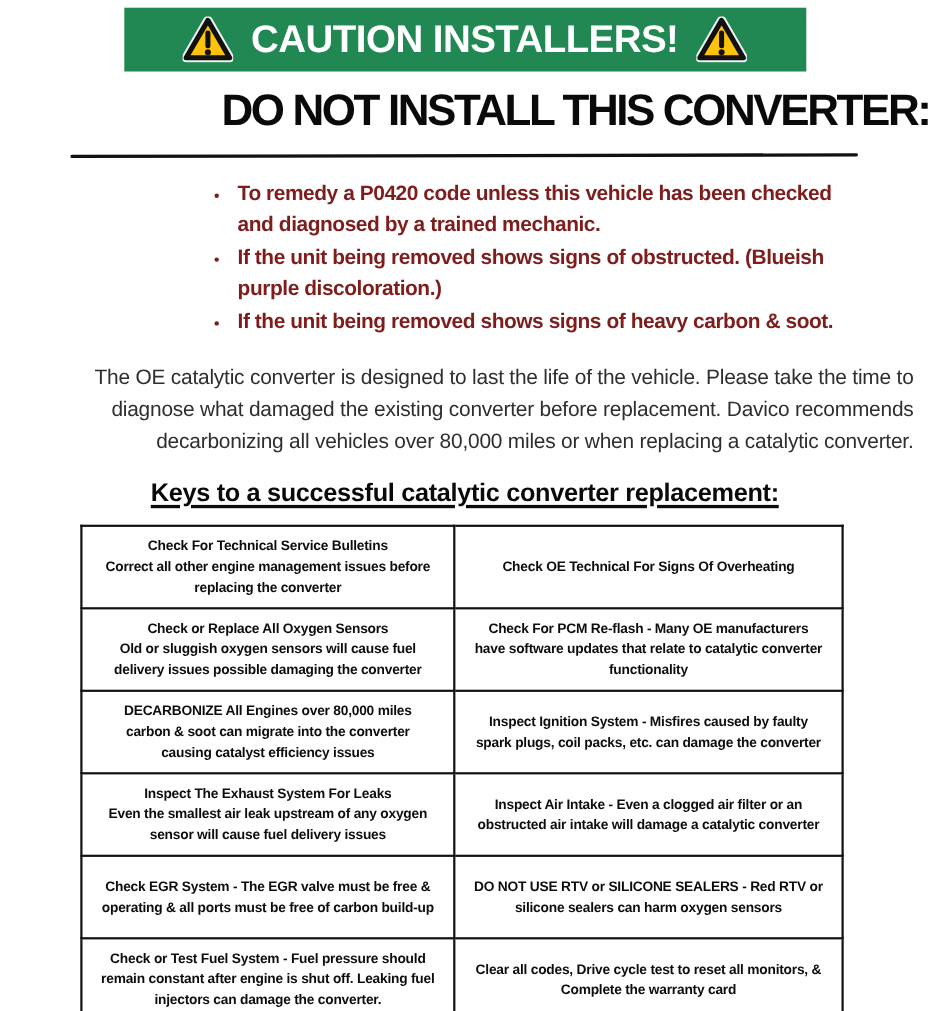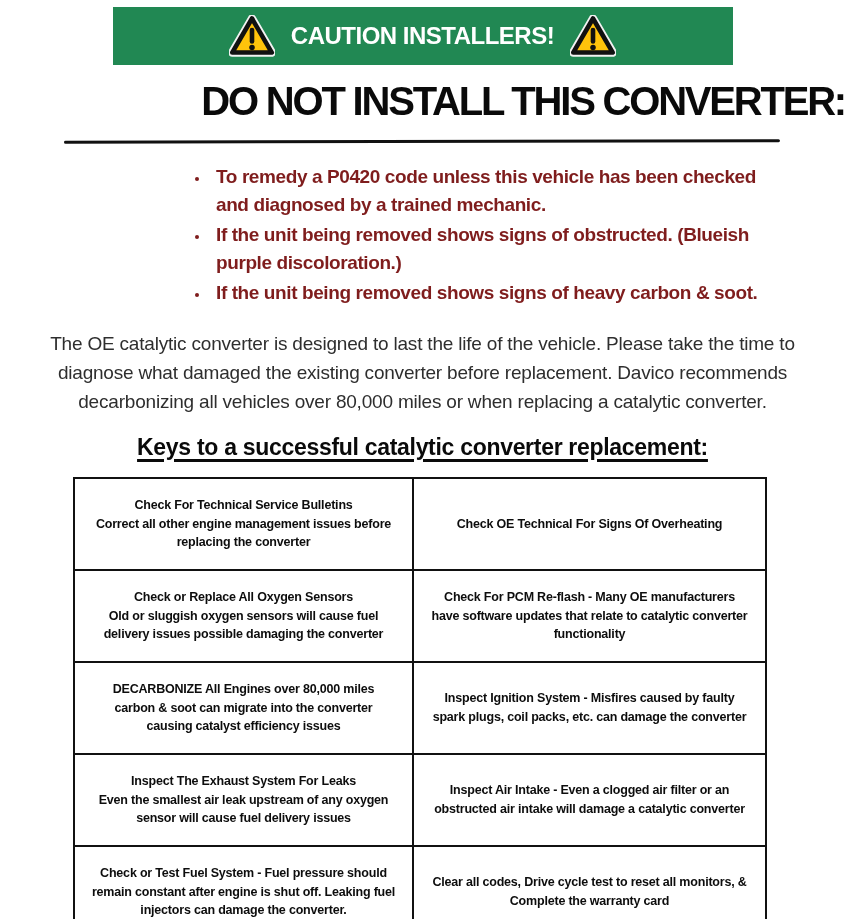--- a/index.html
+++ b/index.html
@@ -15,21 +15,21 @@
   
   .banner {
     width: 620px; height: 58px;
     margin: 7px auto 0 auto;
     background: #218853;
     display: flex; align-items: center; justify-content: center;
     gap: 16px;
   }
   .banner-label {
     color: #ffffff;
-    font-size: 24px;
+    font-size: 35px;
     font-weight: bold;
     letter-spacing: -0.5px;
     white-space: nowrap;
   }
   .tri-icon { width: 46px; height: 42px; display: block; }
 
   
   .main-title {
     margin: 14px auto 0 auto;
     text-align: right;
@@ -60,21 +60,21 @@
     letter-spacing: -0.4px;
     color: #7f1d1d;
   }
   .bullets li { margin: 0 0 2px 0; padding-left: 6px; }
   .bullets li::marker { font-size: 14px; }
 
   
   .intro {
     width: 816px;
     margin: 22px auto 0 auto;
-    text-align: center;
+    text-align: right;
     font-size: 19px;
     line-height: 29px;
     letter-spacing: -0.2px;
     color: #2e2e2e;
   }
 
   
   .keys-heading {
     margin: 18px auto 0 auto;
     text-align: center;
@@ -91,21 +91,21 @@
 
   
   .keys-table {
     margin: 16px 0 0 73px;
     border-collapse: collapse;
     width: 692px;
     table-layout: fixed;
   }
   .keys-table td {
     border: 2.5px solid #111111;
-    height: 92px;
+    height: 75px;
     padding: 6px 16px;
     text-align: center;
     vertical-align: middle;
     font-size: 12.5px;
     font-weight: bold;
     line-height: 1.5;
     letter-spacing: -0.2px;
     color: #0d0d0d;
     white-space: pre-line;
   }
@@ -162,17 +162,21 @@
     <tr>
       <td class="col-left">DECARBONIZE All Engines over 80,000 miles carbon &amp; soot can migrate into the converter causing catalyst efficiency issues</td>
       <td class="col-right">Inspect Ignition System - Misfires caused by faulty spark plugs, coil packs, etc. can damage the converter</td>
     </tr>
     <tr>
       <td class="col-left">Inspect The Exhaust System For Leaks
 Even the smallest air leak upstream of any oxygen sensor will cause fuel delivery issues</td>
       <td class="col-right">Inspect Air Intake - Even a clogged air filter or an obstructed air intake will damage a catalytic converter</td>
     </tr>
     <tr>
+      <td class="col-left">Check EGR System - The EGR valve must be free &amp; operating &amp; all ports must be free of carbon build-up</td>
+      <td class="col-right">DO NOT USE RTV or SILICONE SEALERS - Red RTV or silicone sealers can harm oxygen sensors</td>
+    </tr>
+    <tr>
       <td class="col-left">Check or Test Fuel System - Fuel pressure should remain constant after engine is shut off.  Leaking fuel injectors can damage the converter.</td>
       <td class="col-right">Clear all codes,  Drive cycle test to reset all monitors, &amp; Complete the warranty card</td>
     </tr>
   </tbody>
 </table>
 
 </body></html>

